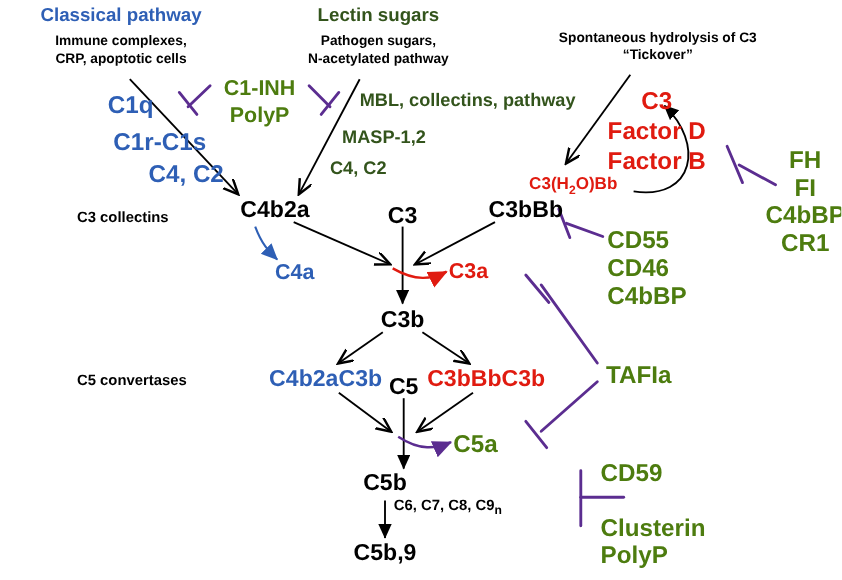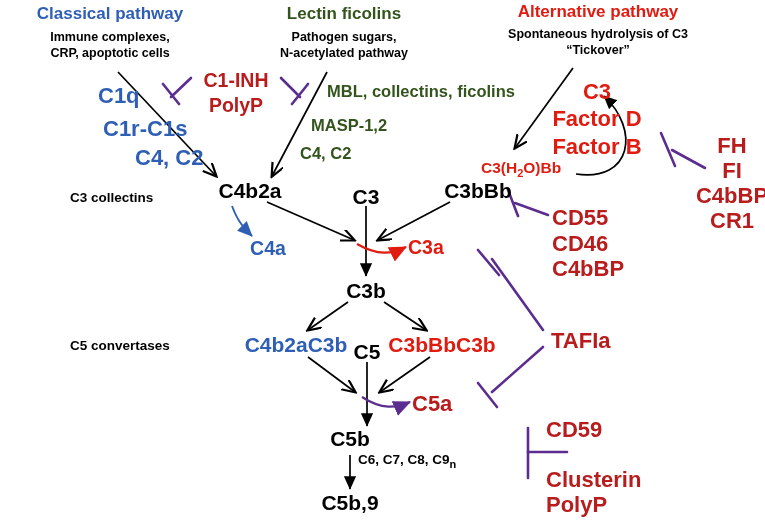--- a/index.html
+++ b/index.html
@@ -7,21 +7,21 @@
   #canvas{position:relative;width:765px;height:527px;background:#fff;overflow:hidden;}
   .lbl{position:absolute;white-space:nowrap;font-weight:bold;line-height:1.05;}
   .ctr{transform:translateX(-50%);text-align:center;}
   #svg{position:absolute;left:0;top:0;width:765px;height:527px;pointer-events:none;}
 
   .head{font-size:17px;}
   .sub{font-size:12.5px;color:#000;font-weight:bold;}
   .blue{color:#2E5FB5;}
   .green{color:#33541C;}
   .red{color:#E01B10;}
-  .purple{color:#b91c1c;}
+  .purple{color:#4d7c0f;}
   .black{color:#000000;}
 
   .f13{font-size:13.5px;}
   .f15{font-size:15.5px;}
   .f16{font-size:16.5px;}
   .f17{font-size:22px;}
   .f19{font-size:19.5px;}
   .f21{font-size:21px;}
   .sml{font-size:11px;vertical-align:sub;}
 </style>
@@ -106,36 +106,35 @@
 
       <line x1="528" y1="452" x2="567" y2="452"></line>
       <line x1="528" y1="428" x2="528" y2="478"></line>
     </g>
   </svg>
 
   <div class="lbl head blue ctr" style="left:110px;top:5px;">Classical pathway</div>
   <div class="lbl sub ctr" style="left:110px;top:31px;">Immune complexes,</div>
   <div class="lbl sub ctr" style="left:110px;top:47px;">CRP, apoptotic cells</div>
 
-  <div class="lbl head green ctr" style="left:344px;top:5px;">Lectin ficolins</div>
+  <div class="lbl head green ctr" style="left:344px;top:5px;">Lectin sugars</div>
   <div class="lbl sub ctr" style="left:344px;top:31px;">Pathogen sugars,</div>
   <div class="lbl sub ctr" style="left:344px;top:47px;">N-acetylated pathway</div>
 
-  <div class="lbl head red ctr" style="left:598px;top:3px;">Alternative pathway</div>
   <div class="lbl sub ctr" style="left:598px;top:28px;">Spontaneous hydrolysis of C3</div>
   <div class="lbl sub ctr" style="left:598px;top:44px;">“Tickover”</div>
 
   <div class="lbl f17 blue" style="left:98px;top:84px;">C1q</div>
   <div class="lbl f17 blue" style="left:103px;top:117px;">C1r-C1s</div>
   <div class="lbl f17 blue" style="left:135px;top:146px;">C4, C2</div>
 
   <div class="lbl f19 purple ctr" style="left:236px;top:70px;">C1-INH</div>
   <div class="lbl f19 purple ctr" style="left:236px;top:95px;">PolyP</div>
 
-  <div class="lbl f16 green" style="left:327px;top:83px;">MBL, collectins, ficolins</div>
+  <div class="lbl f16 green" style="left:327px;top:83px;">MBL, collectins, pathway</div>
   <div class="lbl f16 green" style="left:311px;top:117px;">MASP-1,2</div>
   <div class="lbl f16 green" style="left:300px;top:145px;">C4, C2</div>
 
   <div class="lbl f17 red ctr" style="left:597px;top:80px;">C3</div>
   <div class="lbl f17 red ctr" style="left:597px;top:107px;">Factor D</div>
   <div class="lbl f17 red ctr" style="left:597px;top:135px;">Factor B</div>
   <div class="lbl f15 red" style="left:481px;top:160px;"><span>C3(H</span><span class="sml">2</span><span>O)Bb</span></div>
 
   <div class="lbl f13 black" style="left:70px;top:191px;">C3 collectins</div>
   <div class="lbl f13 black" style="left:70px;top:339px;">C5 convertases</div>

